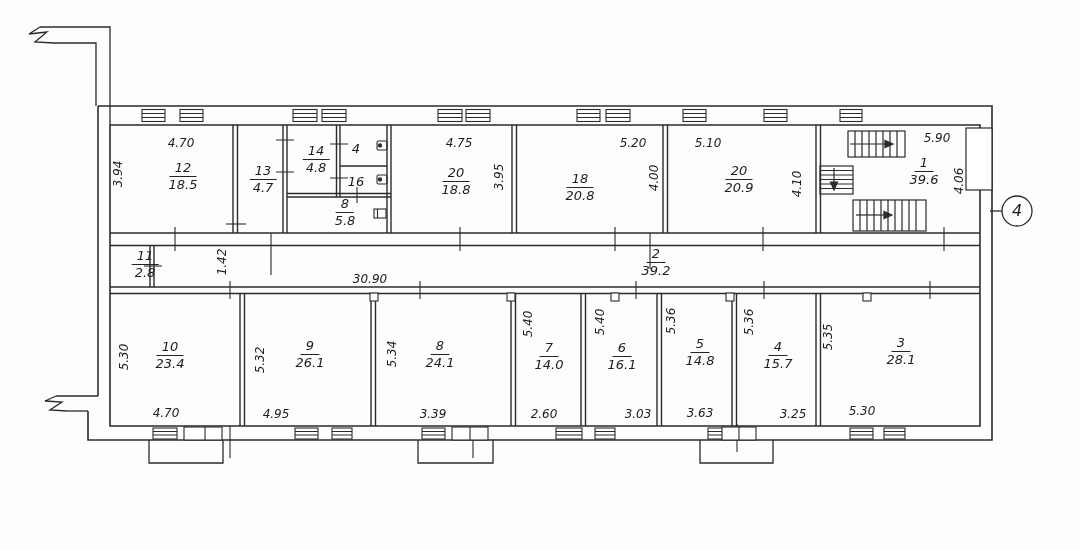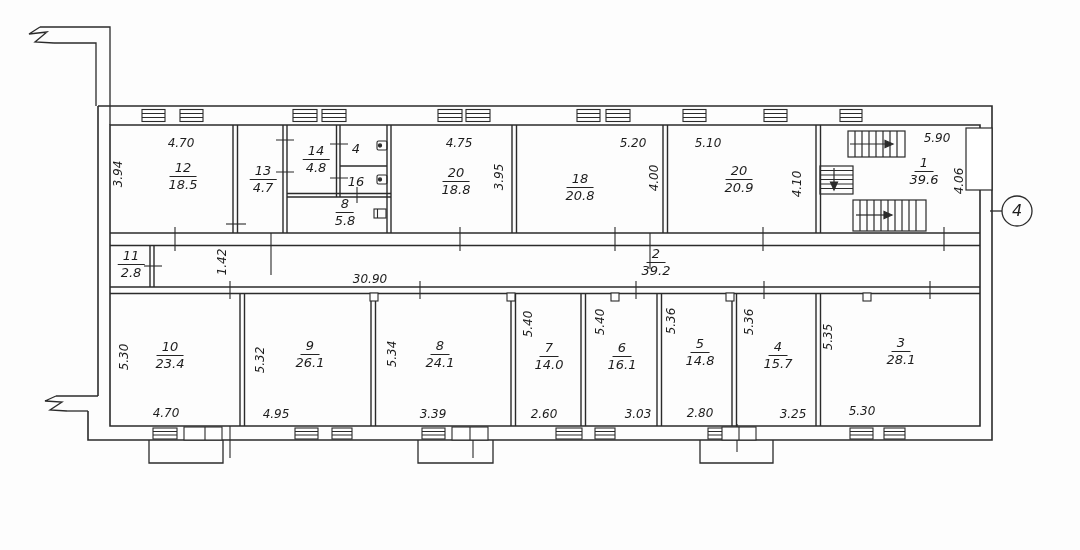--- a/index.html
+++ b/index.html
@@ -257,21 +257,21 @@
       <span class="den">20.8</span>
     </div>
 <div class="frac" style="left:739px;top:164px">
       <span class="num">20</span>
       <span class="den">20.9</span>
     </div>
 <div class="frac" style="left:924px;top:156px">
       <span class="num">1</span>
       <span class="den">39.6</span>
     </div>
-<div class="frac" style="left:131px;top:249px">
+<div class="frac" style="left:145px;top:249px">
       <span class="num">11</span>
       <span class="den">2.8</span>
     </div>
 <div class="frac" style="left:656px;top:247px">
       <span class="num">2</span>
       <span class="den">39.2</span>
     </div>
 <div class="frac" style="left:170px;top:340px">
       <span class="num">10</span>
       <span class="den">23.4</span>
@@ -321,21 +321,21 @@
 <div class="dim" style="left:166px;top:413px">4.70</div>
 <div class="dim rot" style="left:260px;top:360px">5.32</div>
 <div class="dim" style="left:276px;top:414px">4.95</div>
 <div class="dim rot" style="left:392px;top:354px">5.34</div>
 <div class="dim" style="left:433px;top:414px">3.39</div>
 <div class="dim rot" style="left:528px;top:324px">5.40</div>
 <div class="dim" style="left:544px;top:414px">2.60</div>
 <div class="dim rot" style="left:600px;top:322px">5.40</div>
 <div class="dim" style="left:638px;top:414px">3.03</div>
 <div class="dim rot" style="left:671px;top:321px">5.36</div>
-<div class="dim" style="left:700px;top:413px">2.80</div>
+<div class="dim" style="left:700px;top:413px">3.63</div>
 <div class="dim rot" style="left:749px;top:322px">5.36</div>
 <div class="dim" style="left:793px;top:414px">3.25</div>
 <div class="dim rot" style="left:828px;top:337px">5.35</div>
 <div class="dim" style="left:862px;top:411px">5.30</div>
 
 <div class="axis-label" style="left:1017px;top:211px">4</div>
 
 </div>
 
 </body></html>

